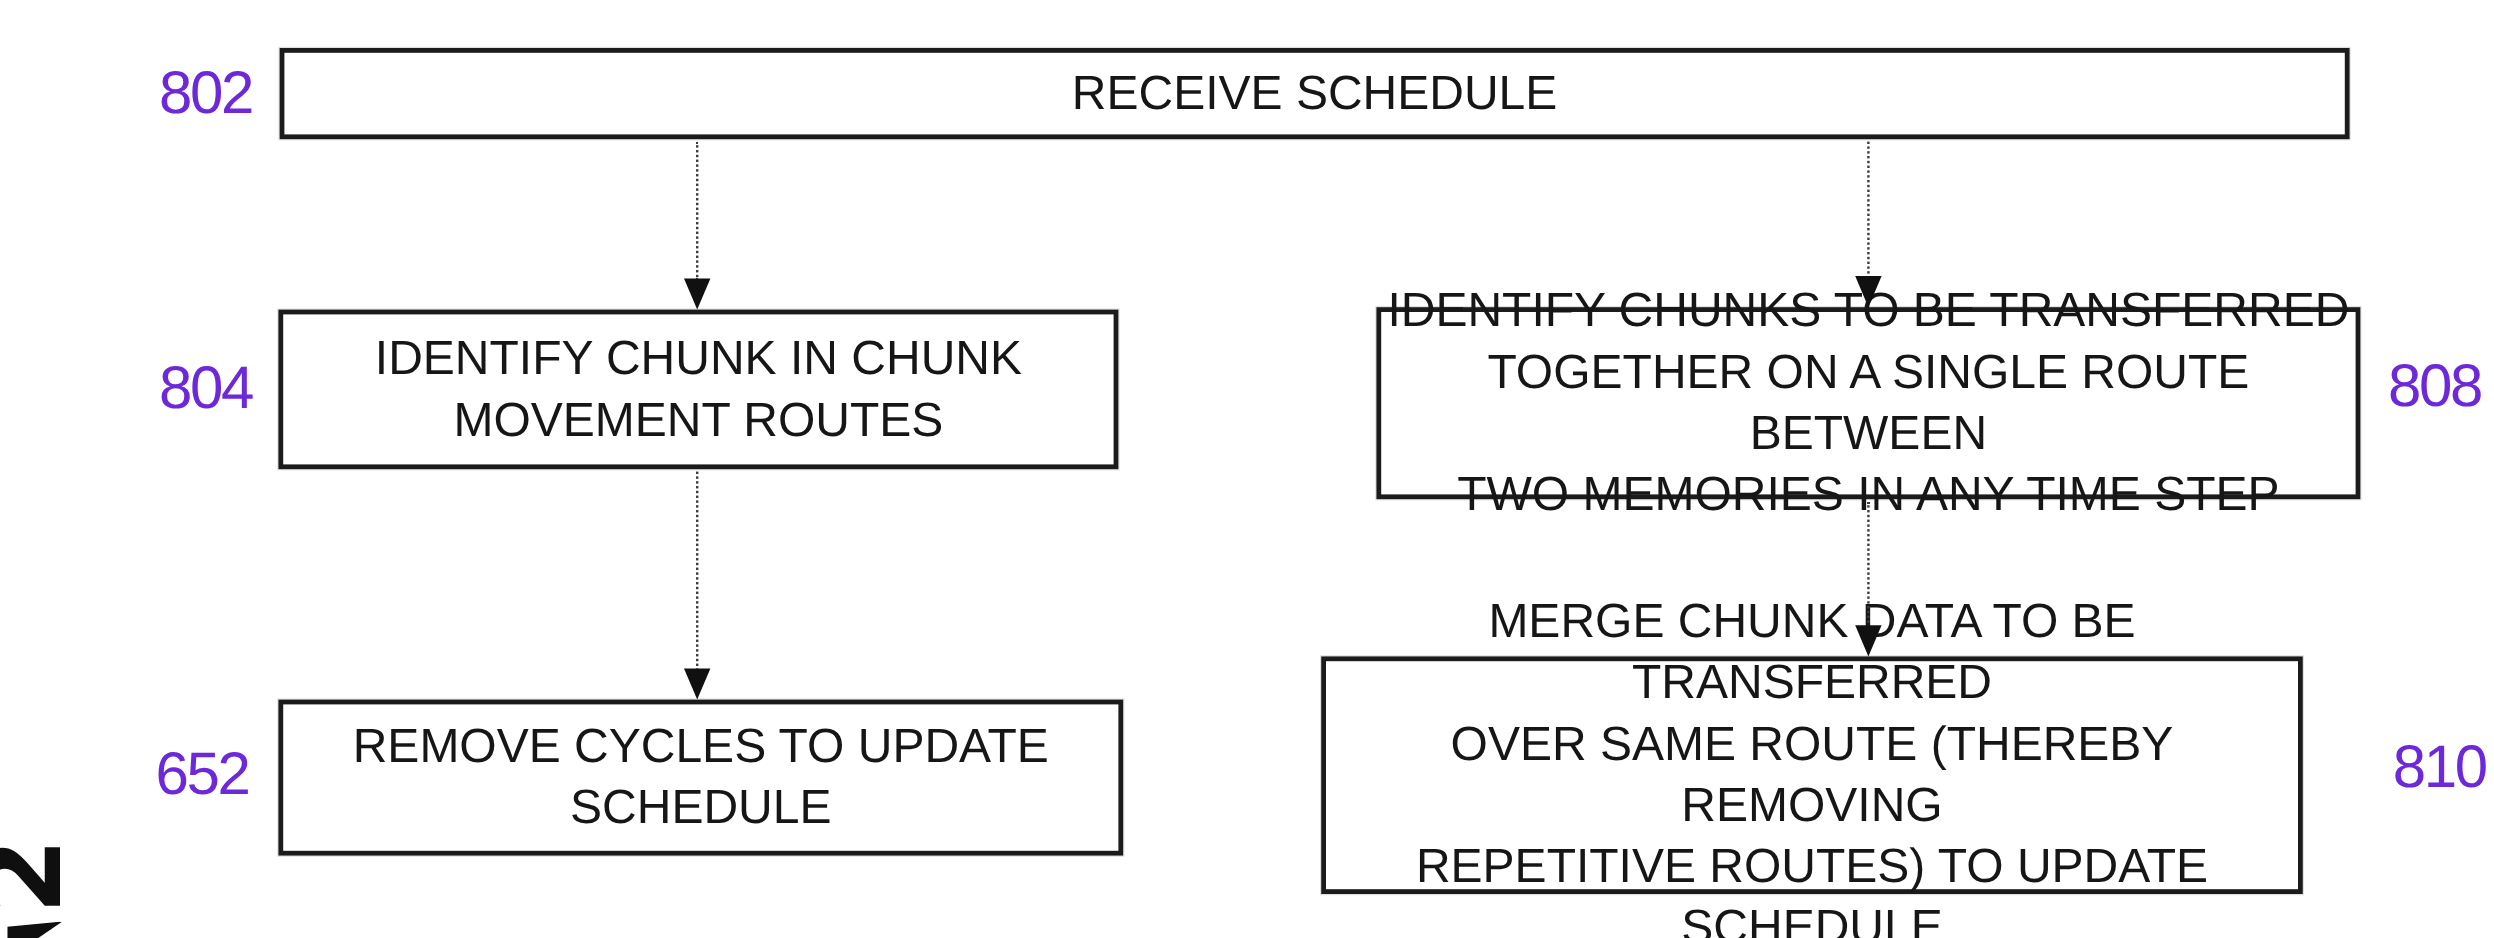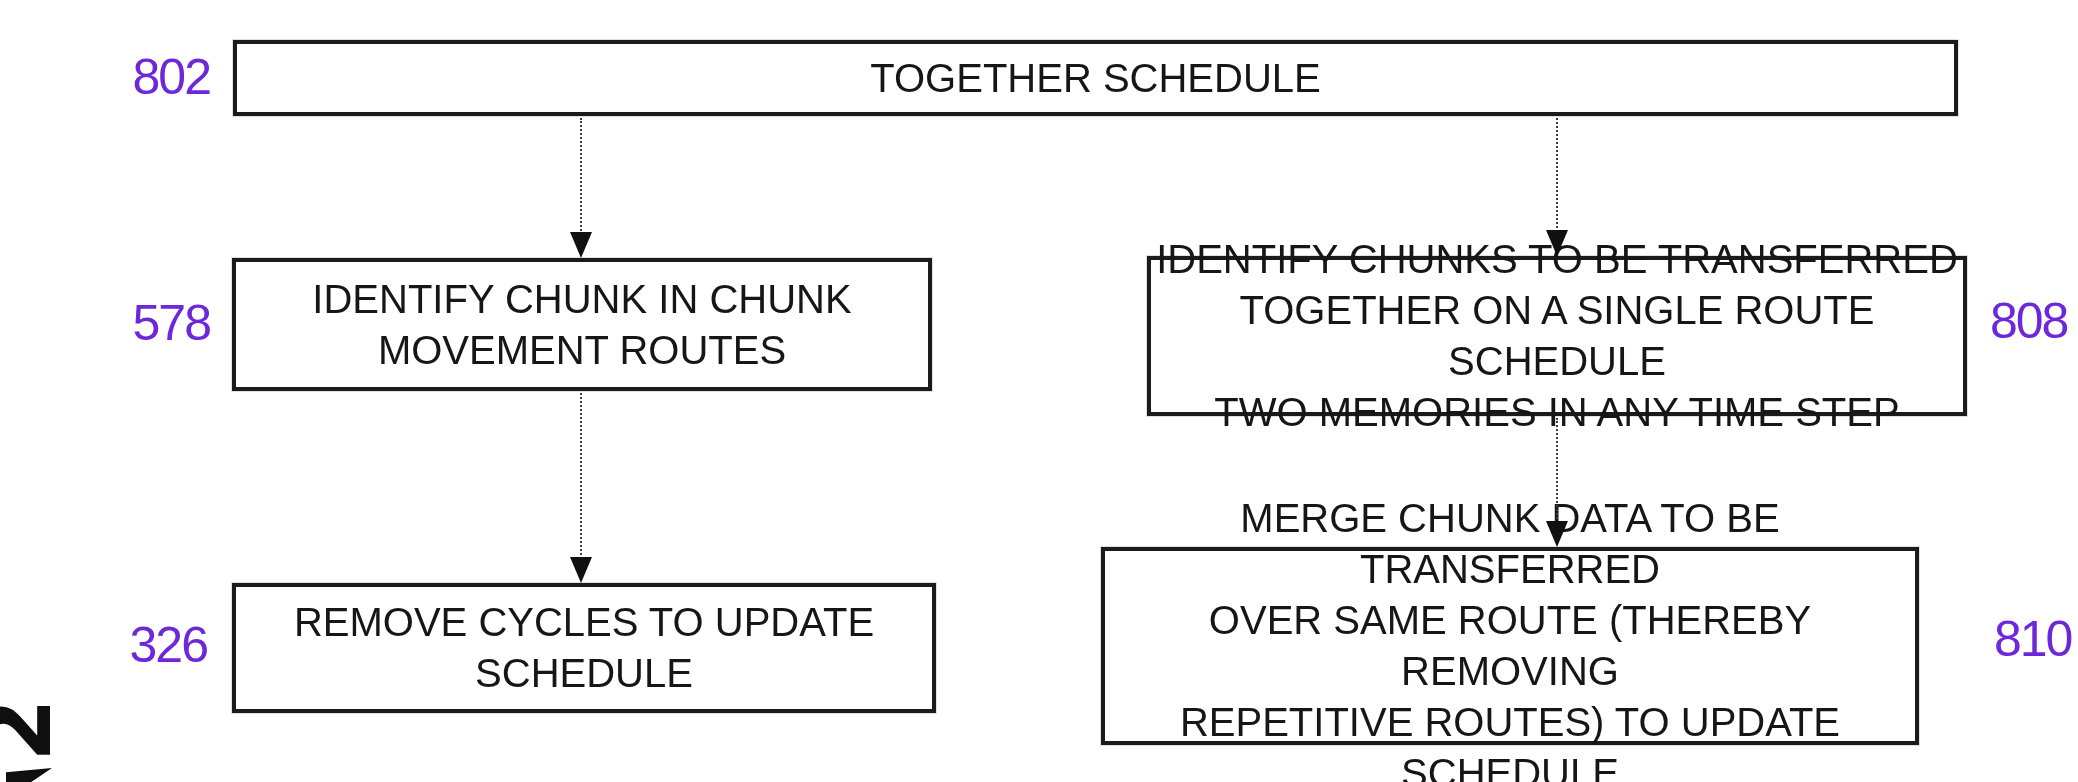--- a/index.html
+++ b/index.html
@@ -80,32 +80,32 @@
     background:#0f0f0f;
     clip-path:polygon(0 30%, 100% 0, 55% 100%, 0 100%);
   }
 </style>
 </head>
 <body>
 
 <div class="canvas">
 
   <div class="ref" id="ref-802">802</div>
-  <div class="ref" id="ref-804">578</div>
-  <div class="ref" id="ref-806">326</div>
+  <div class="ref" id="ref-804">804</div>
+  <div class="ref" id="ref-806">652</div>
   <div class="ref" id="ref-808">808</div>
   <div class="ref" id="ref-810">810</div>
 
-  <div class="fc-box" id="box-802">TOGETHER SCHEDULE</div>
+  <div class="fc-box" id="box-802">RECEIVE SCHEDULE</div>
   <div class="fc-box" id="box-804">IDENTIFY CHUNK IN CHUNK
 MOVEMENT ROUTES</div>
   <div class="fc-box" id="box-806">REMOVE CYCLES TO UPDATE
 SCHEDULE</div>
   <div class="fc-box" id="box-808">IDENTIFY CHUNKS TO BE TRANSFERRED
-TOGETHER ON A SINGLE ROUTE SCHEDULE
+TOGETHER ON A SINGLE ROUTE BETWEEN
 TWO MEMORIES IN ANY TIME STEP</div>
   <div class="fc-box" id="box-810">MERGE CHUNK DATA TO BE TRANSFERRED
 OVER SAME ROUTE (THEREBY REMOVING
 REPETITIVE ROUTES) TO UPDATE SCHEDULE</div>
 
   <div class="vline" id="line-a"></div>
   <div class="ahead" id="head-a"></div>
 
   <div class="vline" id="line-b"></div>
   <div class="ahead" id="head-b"></div>

